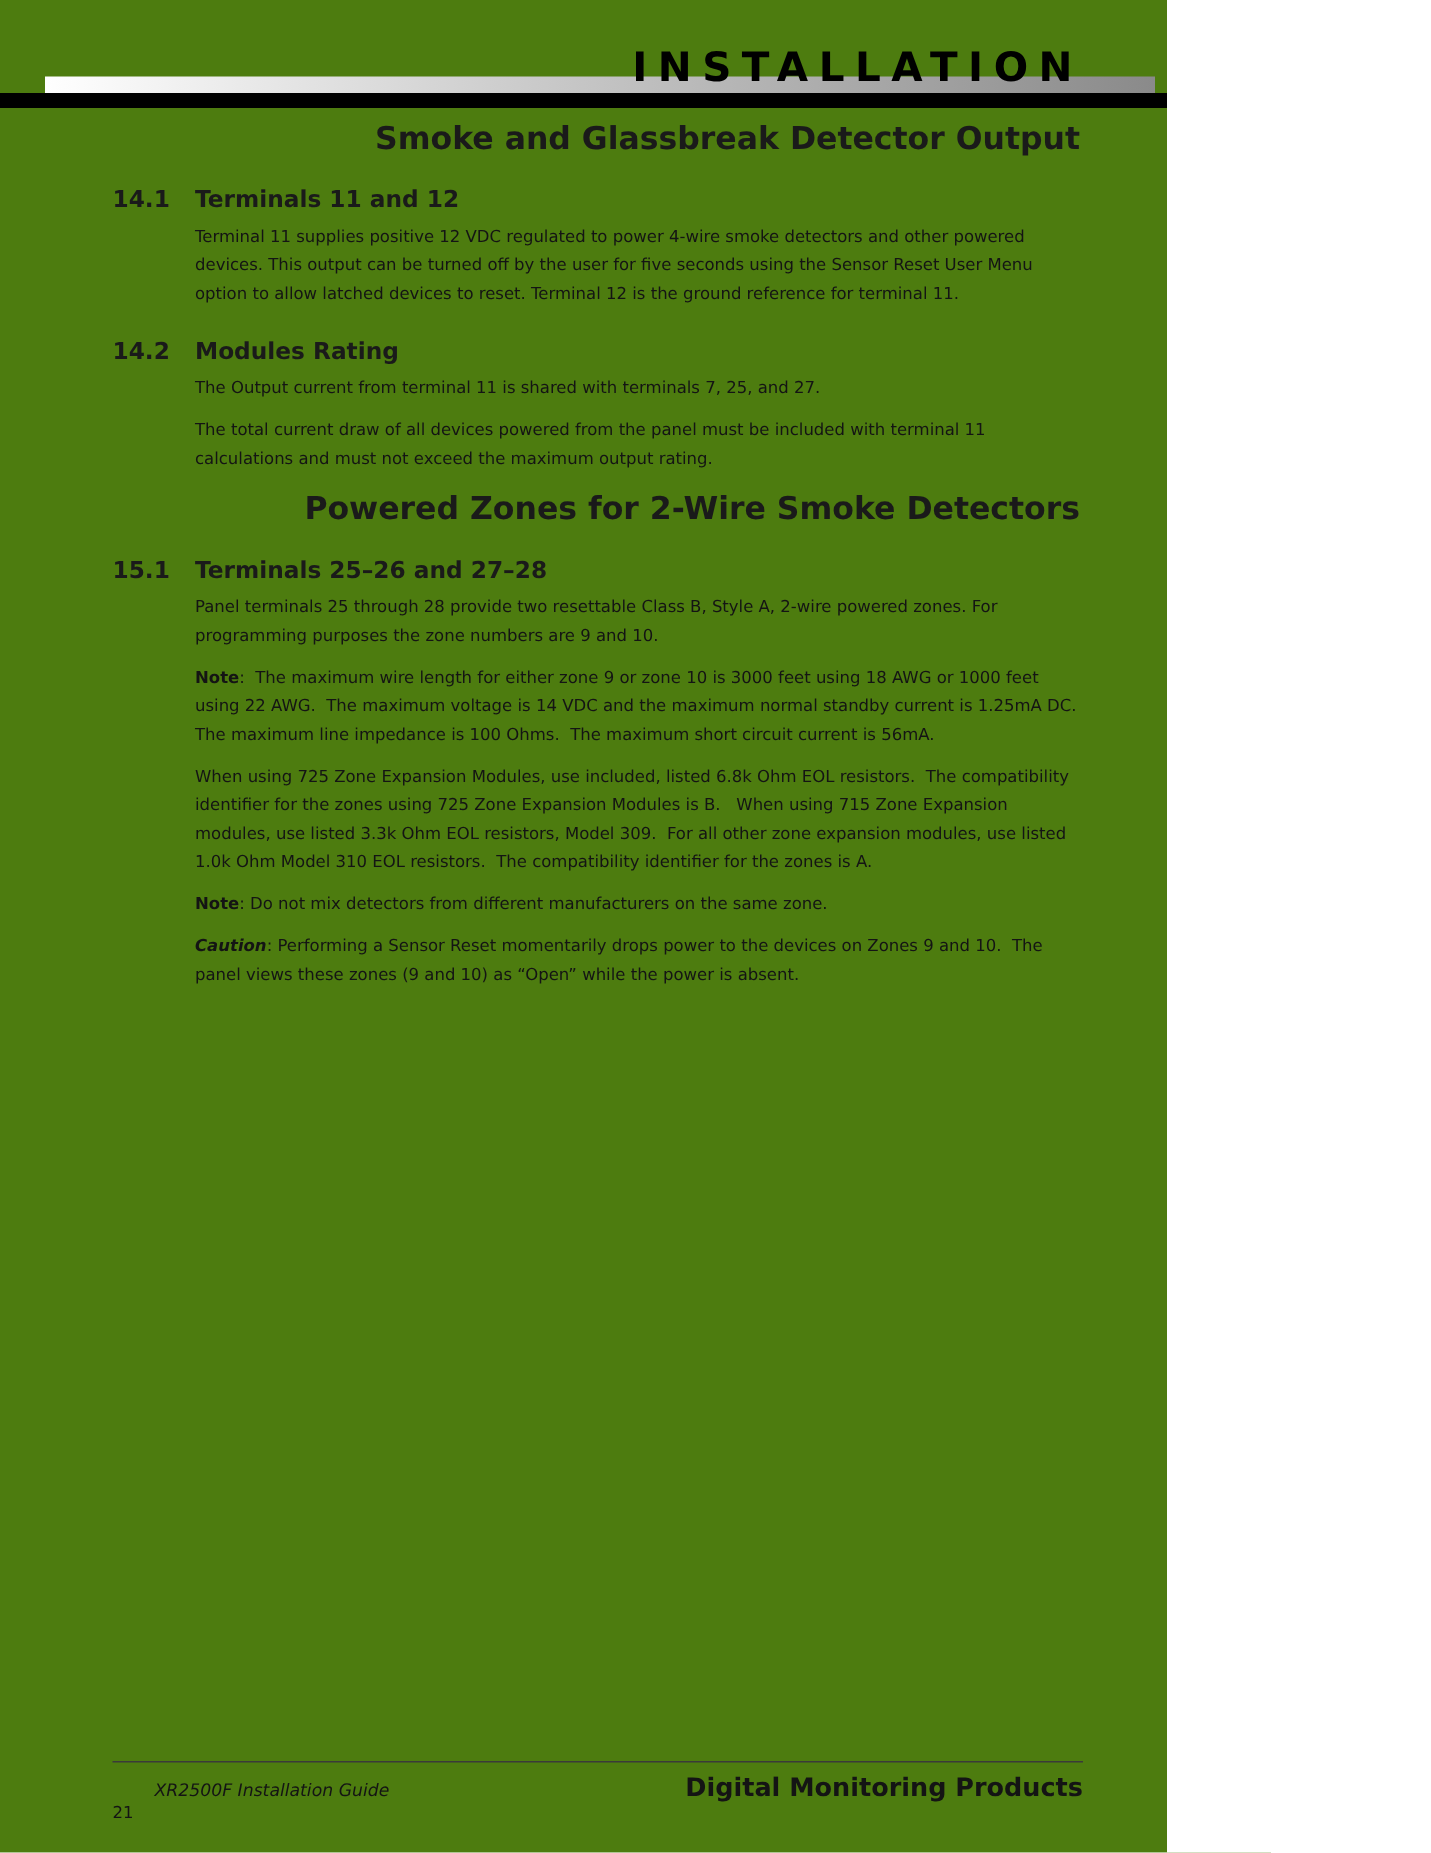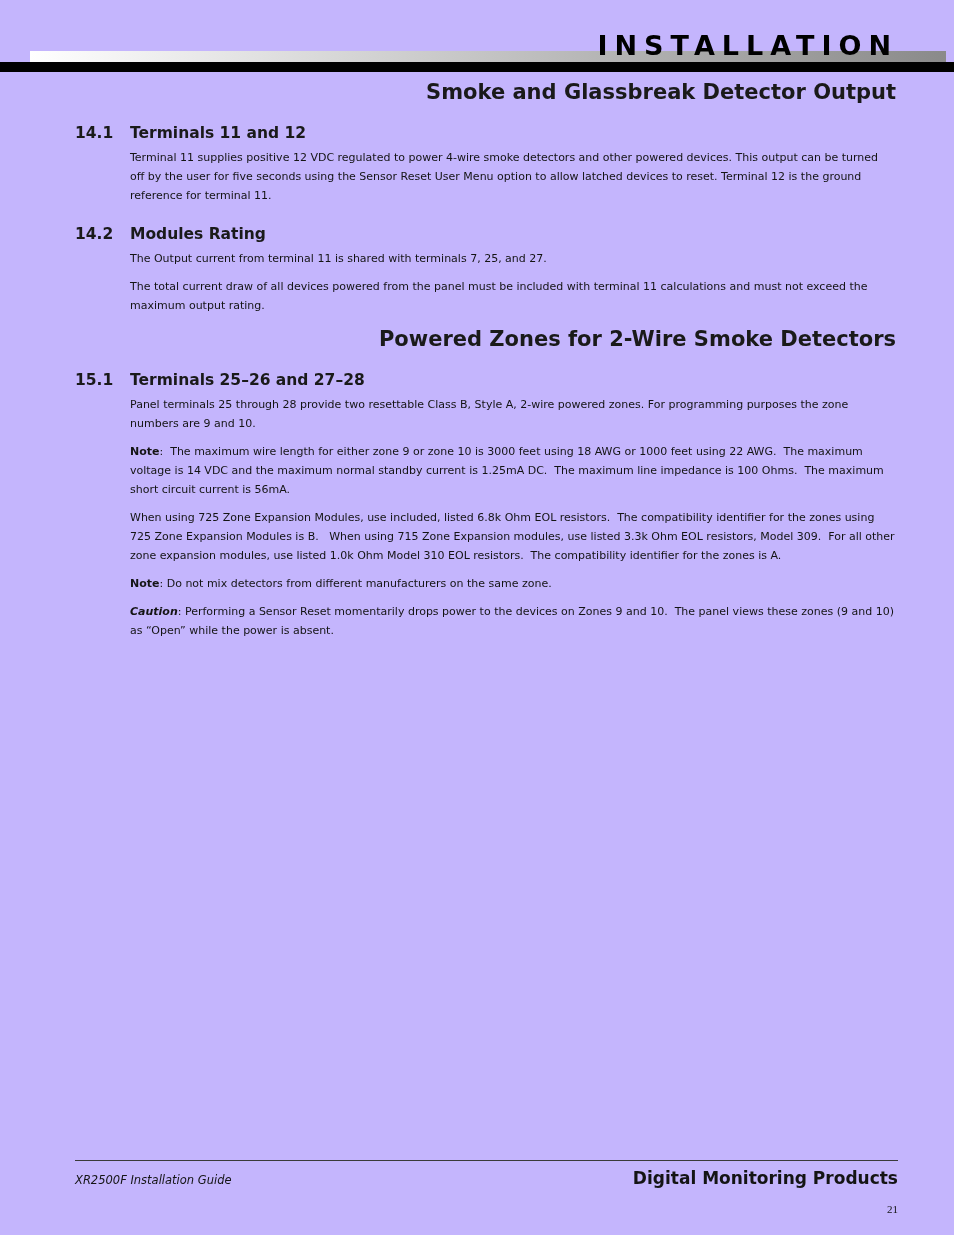--- a/index.html
+++ b/index.html
@@ -2,23 +2,23 @@
 <html><head>
 <meta charset="utf-8">
 <style>
   html, body {
     margin: 0;
     padding: 0;
     background: #ffffff;
   }
   .page {
     position: relative;
-    width: 954px;
+    width: 778px;
     height: 1235px;
-    background: #c4b5fd;
+    background: #4d7c0f;
     font-family: "DejaVu Sans", "Liberation Sans", sans-serif;
     color: #141414;
     overflow: hidden;
   }
 
   
   .header {
     position: relative;
     height: 74px;
   }
@@ -98,34 +98,33 @@
   }
   .footer-rule {
     border: none;
     border-top: 1.5px solid #3a3a3a;
     margin: 0 0 7px 0;
   }
   .footer-row {
     display: flex;
     justify-content: space-between;
     align-items: baseline;
+    margin-left: 28px;
   }
   .footer-left {
     font-style: italic;
     font-size: 11.5px;
   }
   .footer-right {
     font-weight: bold;
     font-size: 17px;
   }
   .footer-page {
-    text-align: right;
     font-size: 11px;
-    margin-top: 15px;
-    font-family: Liberation Serif, serif;
+    margin-top: 0;
   }
 </style>
 </head>
 <body>
 
 <div class="page">
 
   <div class="header">
     <div class="banner-text">INSTALLATION</div>
     <div class="bar-gradient"></div>

